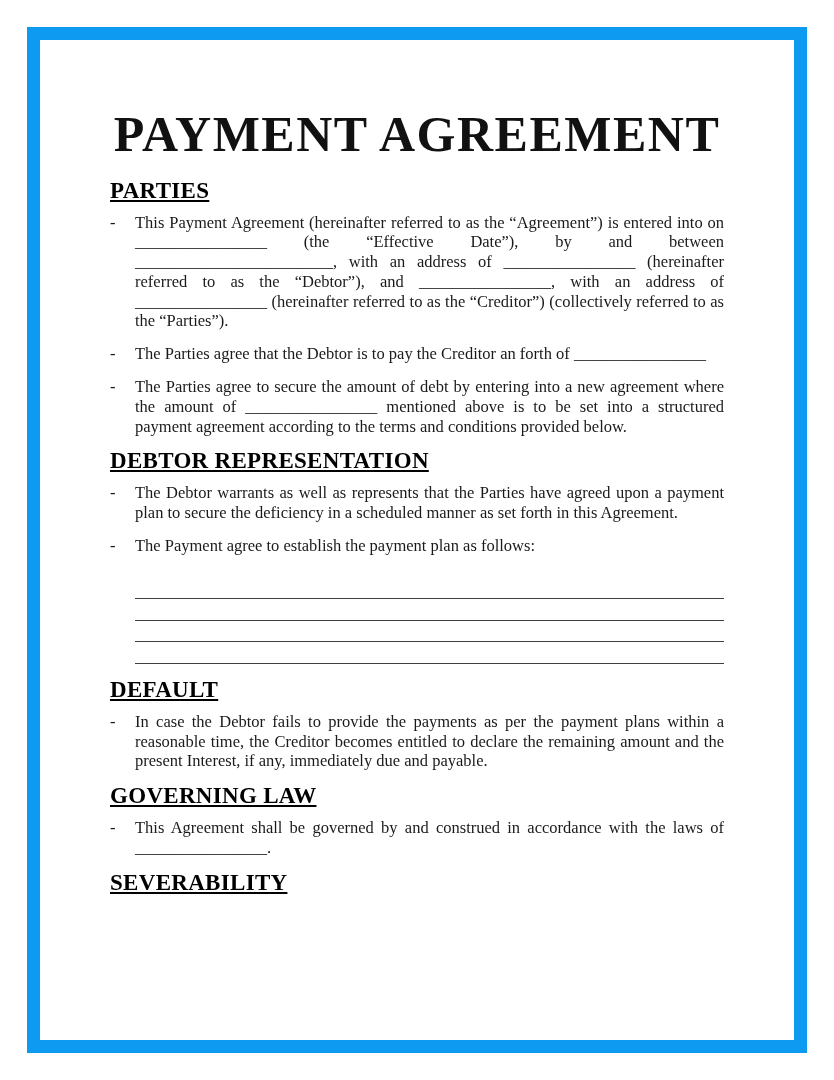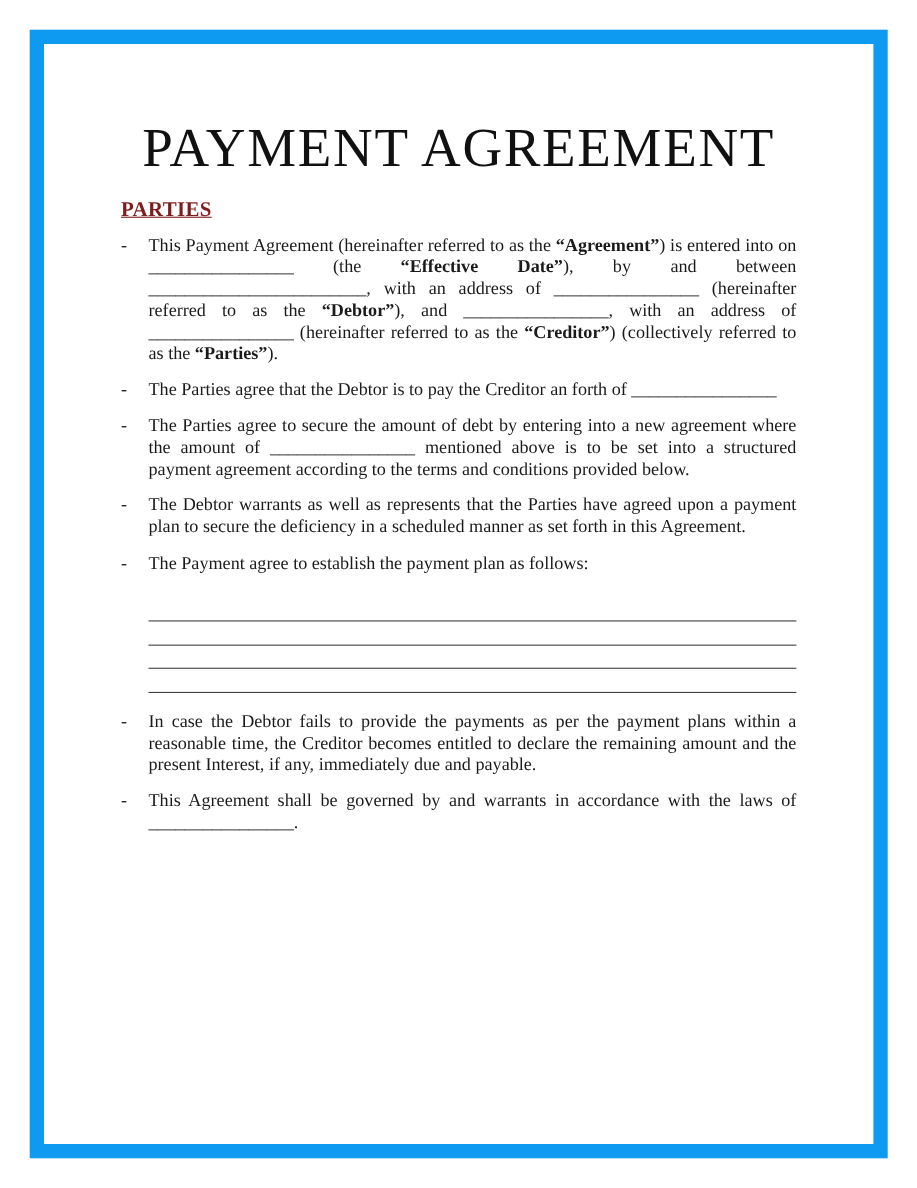--- a/index.html
+++ b/index.html
@@ -24,55 +24,55 @@
     background: #ffffff;
     box-sizing: border-box;
     overflow: hidden;
   }
   .page-content {
     padding: 68px 70px 0 70px;
   }
   .doc-title {
     font-size: 50px;
     line-height: 1.05;
-    font-weight: normal;
+    font-weight: bold;
     text-align: center;
     letter-spacing: 1.5px;
     margin: 0 0 20px 0;
     color: #111;
     white-space: nowrap;
   }
   .section-heading {
-    font-size: 19px;
+    font-size: 23px;
     line-height: 20px;
     font-weight: bold;
     text-decoration: underline;
     letter-spacing: 0.3px;
     margin: 15px 0 12px 0;
-    color: #7f1d1d;
+    color: #000000;
   }
   .section:first-of-type .section-heading {
     margin-top: 0;
   }
   .item {
     display: flex;
     margin: 0 0 13px 0;
     font-size: 16.5px;
     line-height: 19.8px;
   }
   .item .dash {
     width: 25px;
     flex: none;
   }
   .item .text {
     flex: 1;
     text-align: justify;
   }
   .item .text b {
-    font-weight: bold;
+    font-weight: normal;
   }
   .write-lines {
     margin: 22px 0 16px 25px;
   }
   .write-line {
     height: 20.5px;
     border-bottom: 1px solid #3f3f3f;
   }
 </style>
 </head>
@@ -96,48 +96,54 @@
         <span class="dash">-</span>
         <div class="text"><span>The Parties agree that the Debtor is to pay the Creditor an forth of ________________</span></div>
       </div>
       <div class="item">
         <span class="dash">-</span>
         <div class="text"><span>The Parties agree to secure the amount of debt by entering into a new agreement where the amount of ________________ mentioned above is to be set into a structured payment agreement according to the terms and conditions provided below.</span></div>
       </div>
     </div>
 
     <div class="section">
+      <h2 class="section-heading">DEBTOR REPRESENTATION</h2>
       <div class="item">
         <span class="dash">-</span>
         <div class="text"><span>The Debtor warrants as well as represents that the Parties have agreed upon a payment plan to secure the deficiency in a scheduled manner as set forth in this Agreement.</span></div>
       </div>
     </div>
 
     <div class="section">
       <div class="item">
         <span class="dash">-</span>
         <div class="text"><span>The Payment agree to establish the payment plan as follows:</span></div>
       </div>
       <div class="write-lines">
           <div class="write-line"></div>
           <div class="write-line"></div>
           <div class="write-line"></div>
           <div class="write-line"></div>
         </div>
     </div>
 
     <div class="section">
+      <h2 class="section-heading">DEFAULT</h2>
       <div class="item">
         <span class="dash">-</span>
         <div class="text"><span>In case the Debtor fails to provide the payments as per the payment plans within a reasonable time, the Creditor becomes entitled to declare the remaining amount and the present Interest, if any, immediately due and payable.</span></div>
       </div>
     </div>
 
     <div class="section">
+      <h2 class="section-heading">GOVERNING LAW</h2>
       <div class="item">
         <span class="dash">-</span>
-        <div class="text"><span>This Agreement shall be governed by and warrants in accordance with the laws of ________________.</span></div>
+        <div class="text"><span>This Agreement shall be governed by and construed in accordance with the laws of ________________.</span></div>
       </div>
     </div>
 
+    <div class="section">
+      <h2 class="section-heading">SEVERABILITY</h2>
+    </div>
 
   </div>
 </div>
 
 </body></html>

